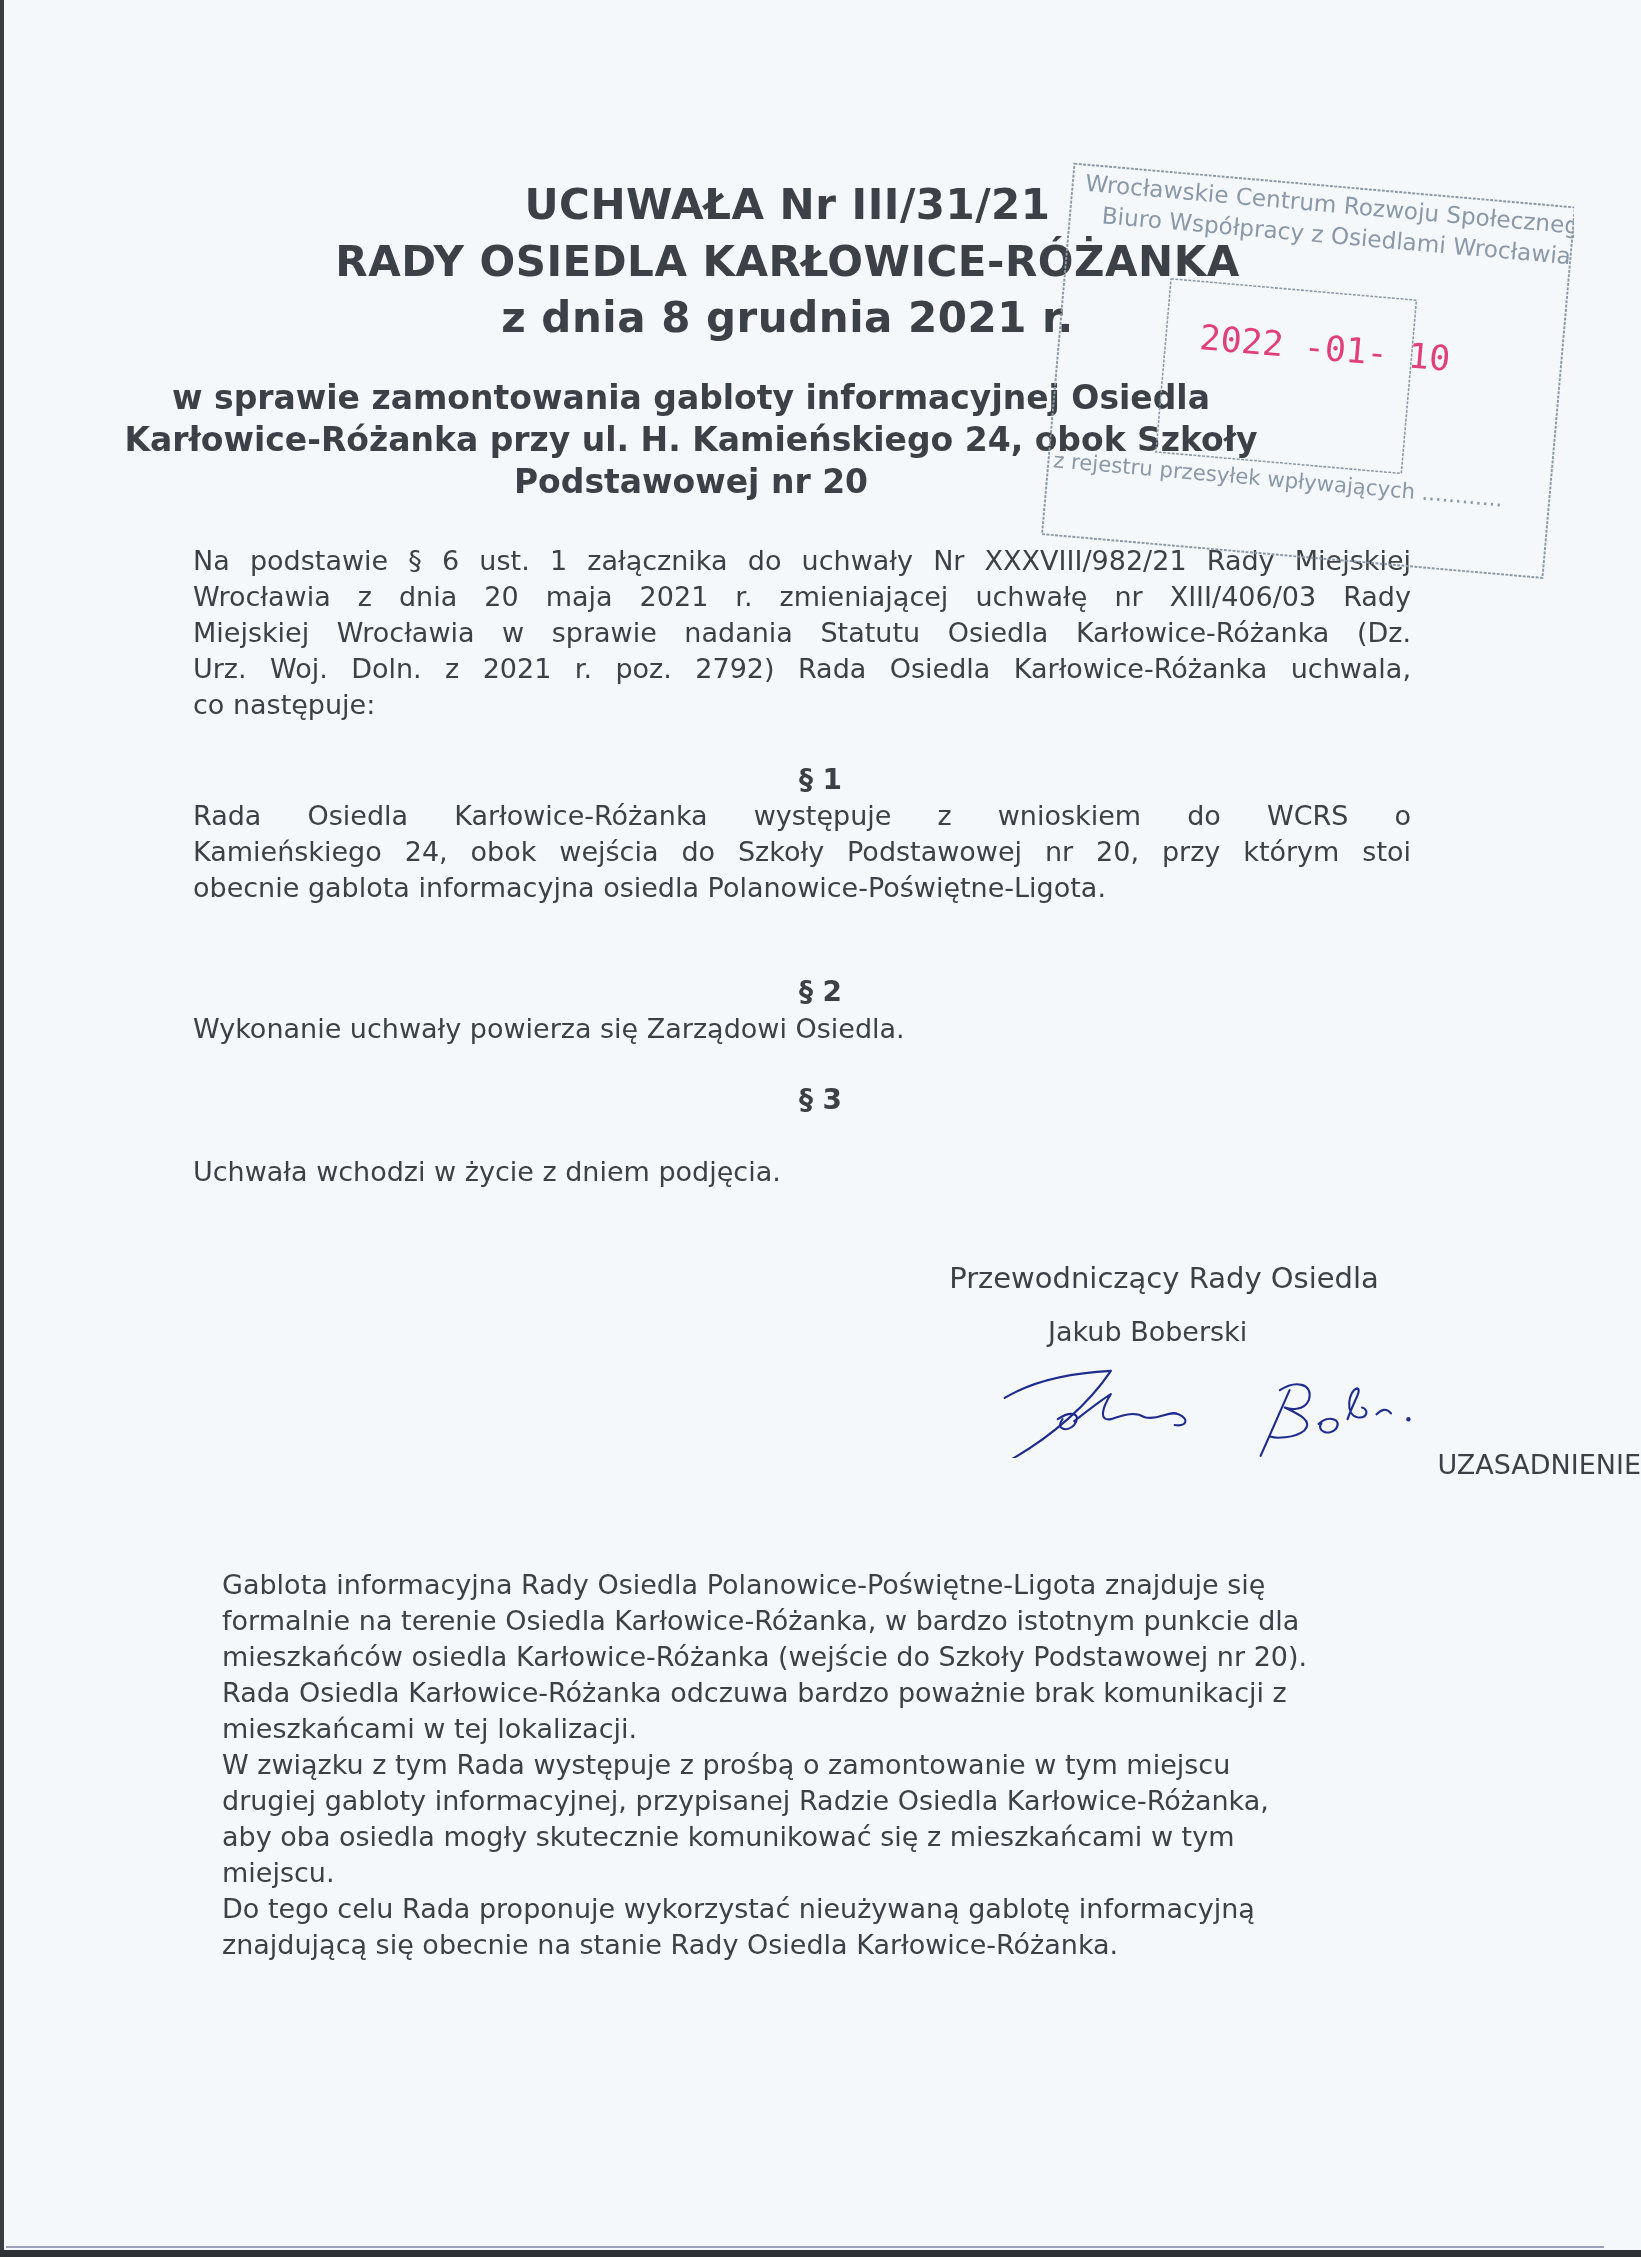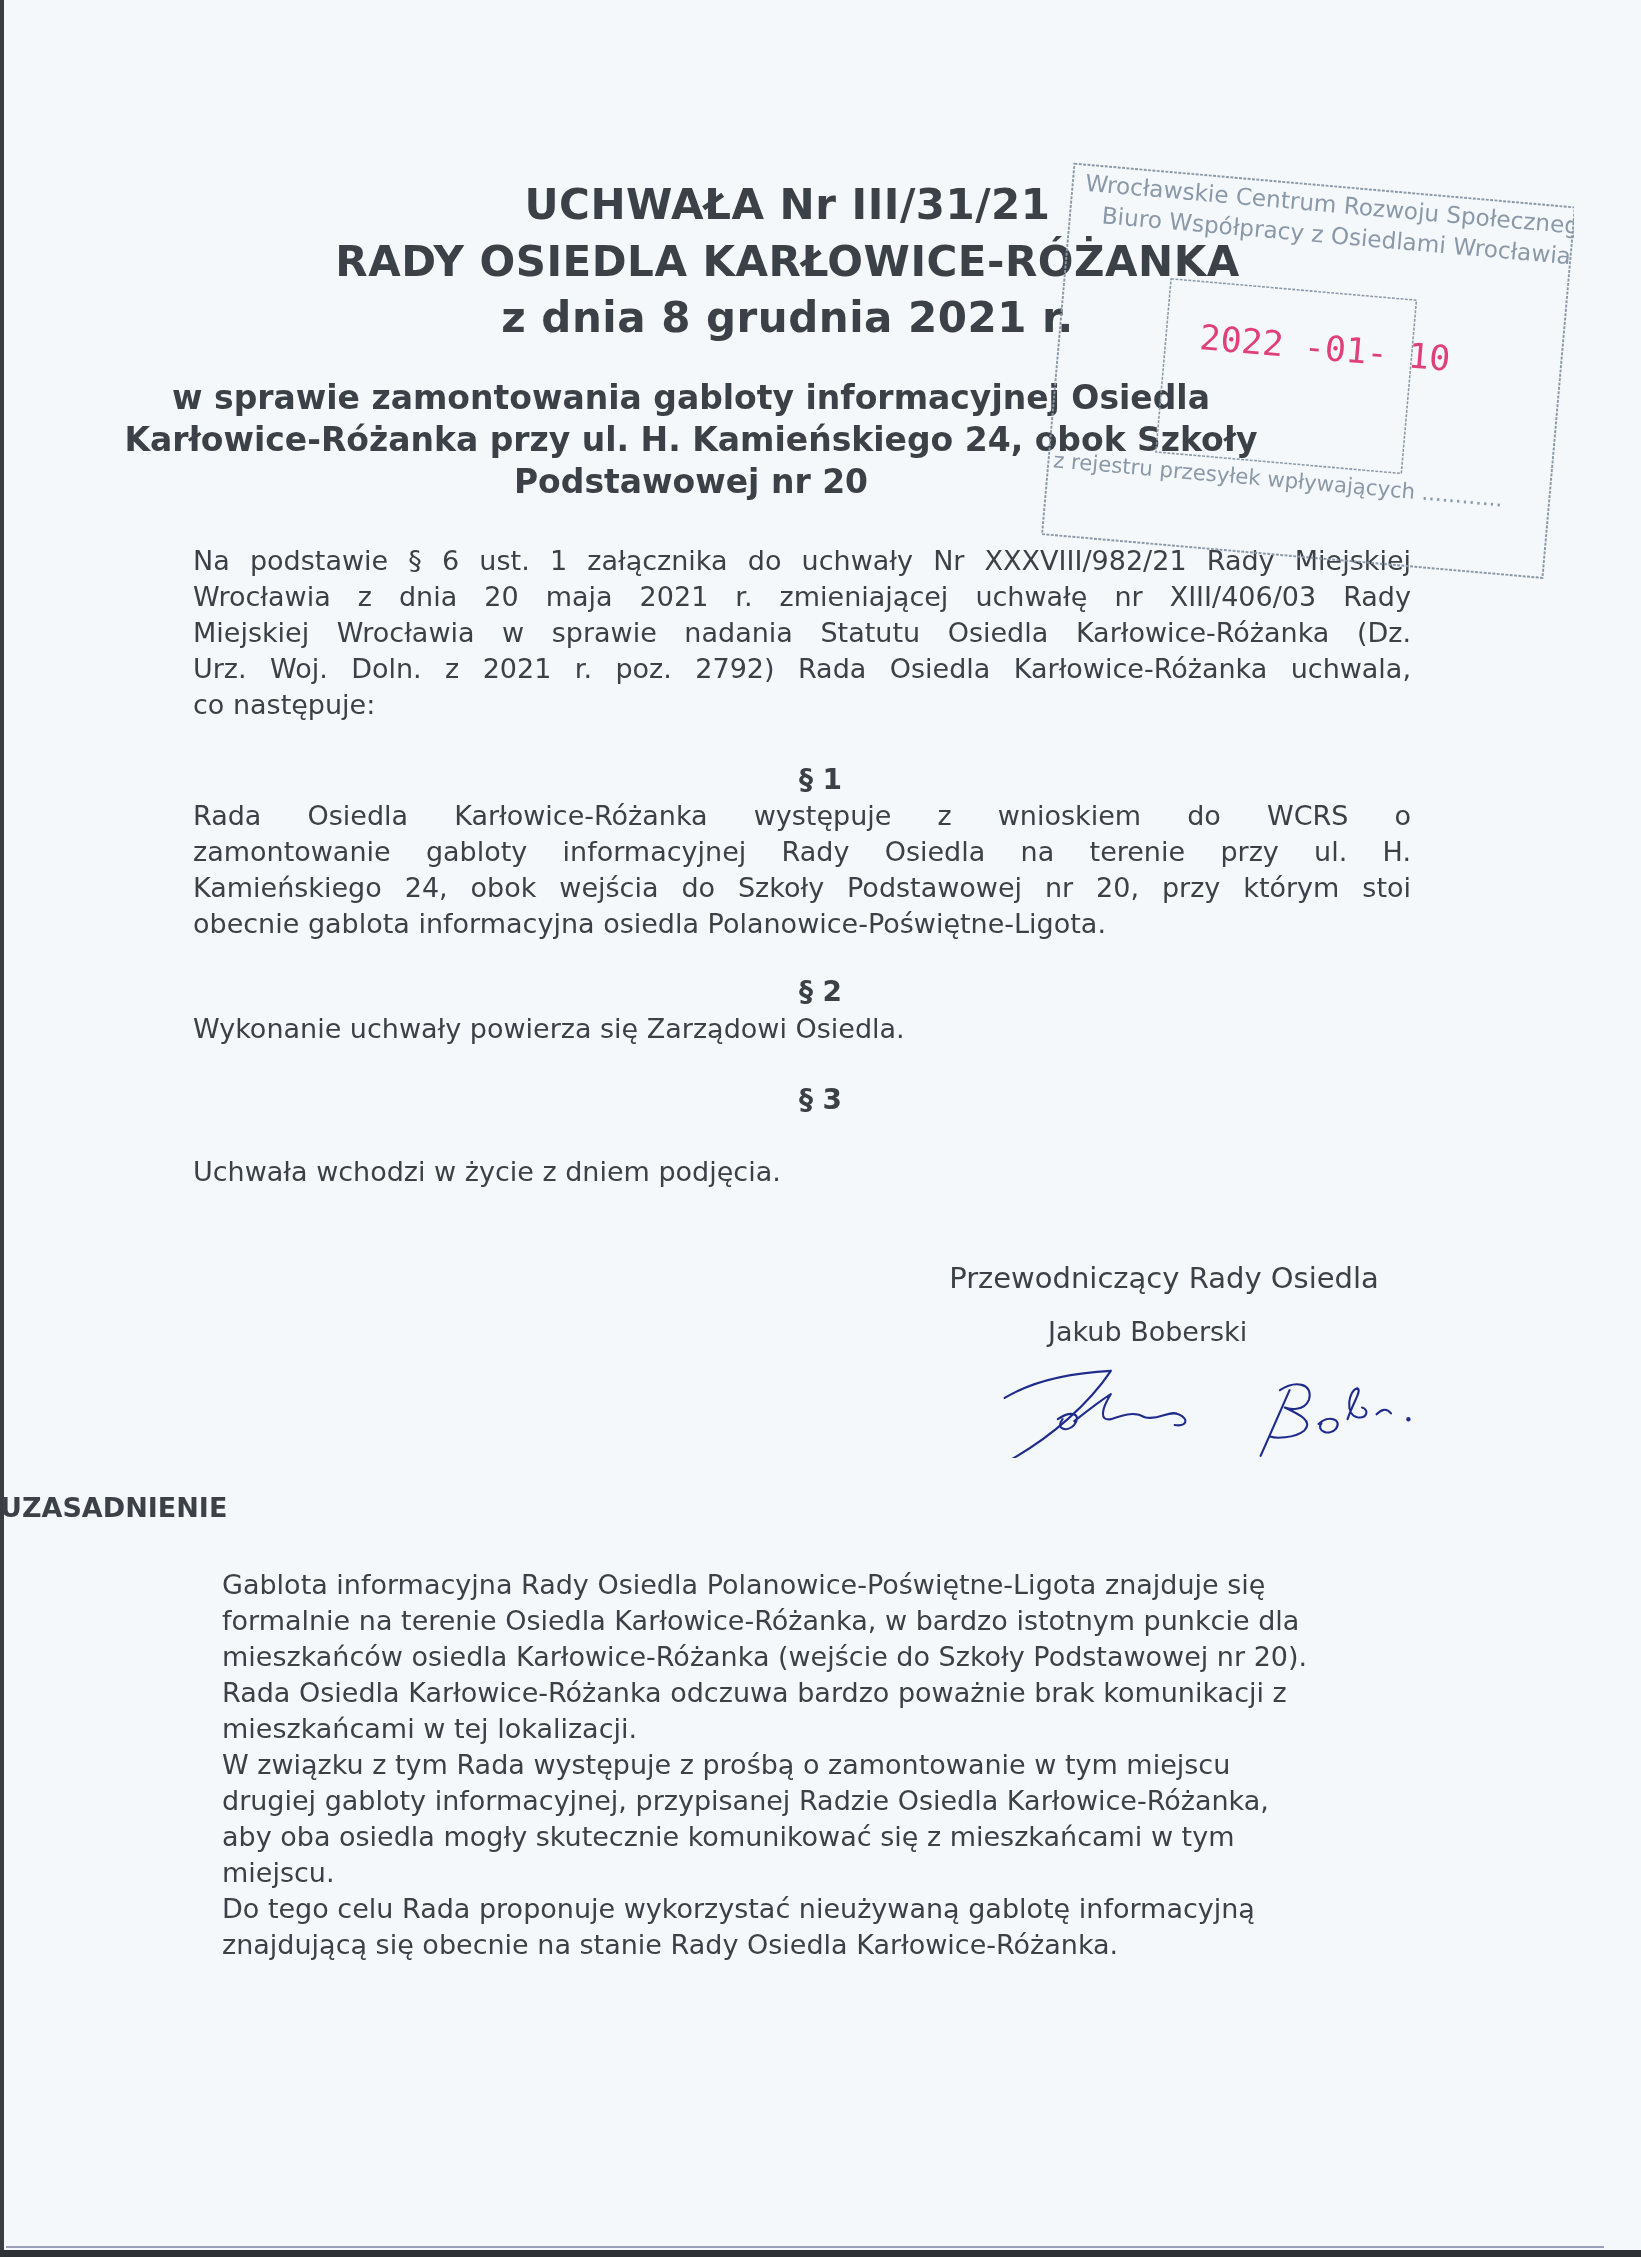--- a/index.html
+++ b/index.html
@@ -16,21 +16,21 @@
   .subject{font-weight:bold;font-size:33px;line-height:42px;left:0;width:1382px;top:377px;}
   .subject div{white-space:nowrap;}
   .body-block{left:193px;width:1218px;font-size:27px;line-height:36px;}
   .justify{text-align:justify;text-align-last:left;}
   .justify .ln{display:block;text-align:justify;text-align-last:justify;white-space:nowrap;}
   .justify .ln.last{text-align-last:left;}
   .section-mark{left:0;width:1641px;font-weight:bold;font-size:28px;text-align:center;}
   .sig-title{font-weight:normal;font-size:29px;left:917px;width:494px;text-align:center;top:1261px;white-space:nowrap;}
   .sig-name{font-size:27px;left:1048px;top:1316px;white-space:nowrap;}
   .signature{left:966px;top:1361px;width:454px;height:97px;}
-  .uzas{left:0;width:1641px;text-align:left;font-weight:bold;font-size:27px;top:1492px;}
+  .uzas{left:0;width:1641px;text-align:right;font-weight:normal;font-size:27px;top:1449px;}
   .just-line{display:block;white-space:nowrap;margin-left:29px;}
   
   .stamp{position:absolute;left:1004px;top:159px;width:570px;height:425px;pointer-events:none;}
   .stamp-text{font-family:"DejaVu Sans",sans-serif;fill:#8a98a8;}
   .stamp-date{font-family:"DejaVu Sans Mono",monospace;fill:#e03f7c;}
 </style>
 </head>
 <body>
 
 <div class="left-edge"></div>
@@ -53,21 +53,20 @@
   <span class="ln">Na podstawie § 6 ust. 1 załącznika do uchwały Nr XXXVIII/982/21 Rady Miejskiej</span>
   <span class="ln">Wrocławia z dnia 20 maja 2021 r. zmieniającej uchwałę nr XIII/406/03 Rady</span>
   <span class="ln">Miejskiej Wrocławia w sprawie nadania Statutu Osiedla Karłowice-Różanka (Dz.</span>
   <span class="ln">Urz. Woj. Doln. z 2021 r. poz. 2792) Rada Osiedla Karłowice-Różanka uchwala,</span>
   <span class="ln last">co następuje:</span>
 </div>
 
 <div class="abs section-mark" style="top:763px">§ 1</div>
 <div class="abs body-block justify" style="top:798px">
   <span class="ln">Rada Osiedla Karłowice-Różanka występuje z wnioskiem do WCRS o</span>
-  <span class="ln">zamontowanie gabloty informacyjnej Rady Osiedla na terenie przy ul. H.</span>
   <span class="ln">Kamieńskiego 24, obok wejścia do Szkoły Podstawowej nr 20, przy którym stoi</span>
   <span class="ln last">obecnie gablota informacyjna osiedla Polanowice-Poświętne-Ligota.</span>
 </div>
 
 <div class="abs section-mark" style="top:975px">§ 2</div>
 <div class="abs body-block" style="top:1011px">Wykonanie uchwały powierza się Zarządowi Osiedla.</div>
 
 <div class="abs section-mark" style="top:1083px">§ 3</div>
 <div class="abs body-block" style="top:1154px">Uchwała wchodzi w życie z dniem podjęcia.</div>
 

